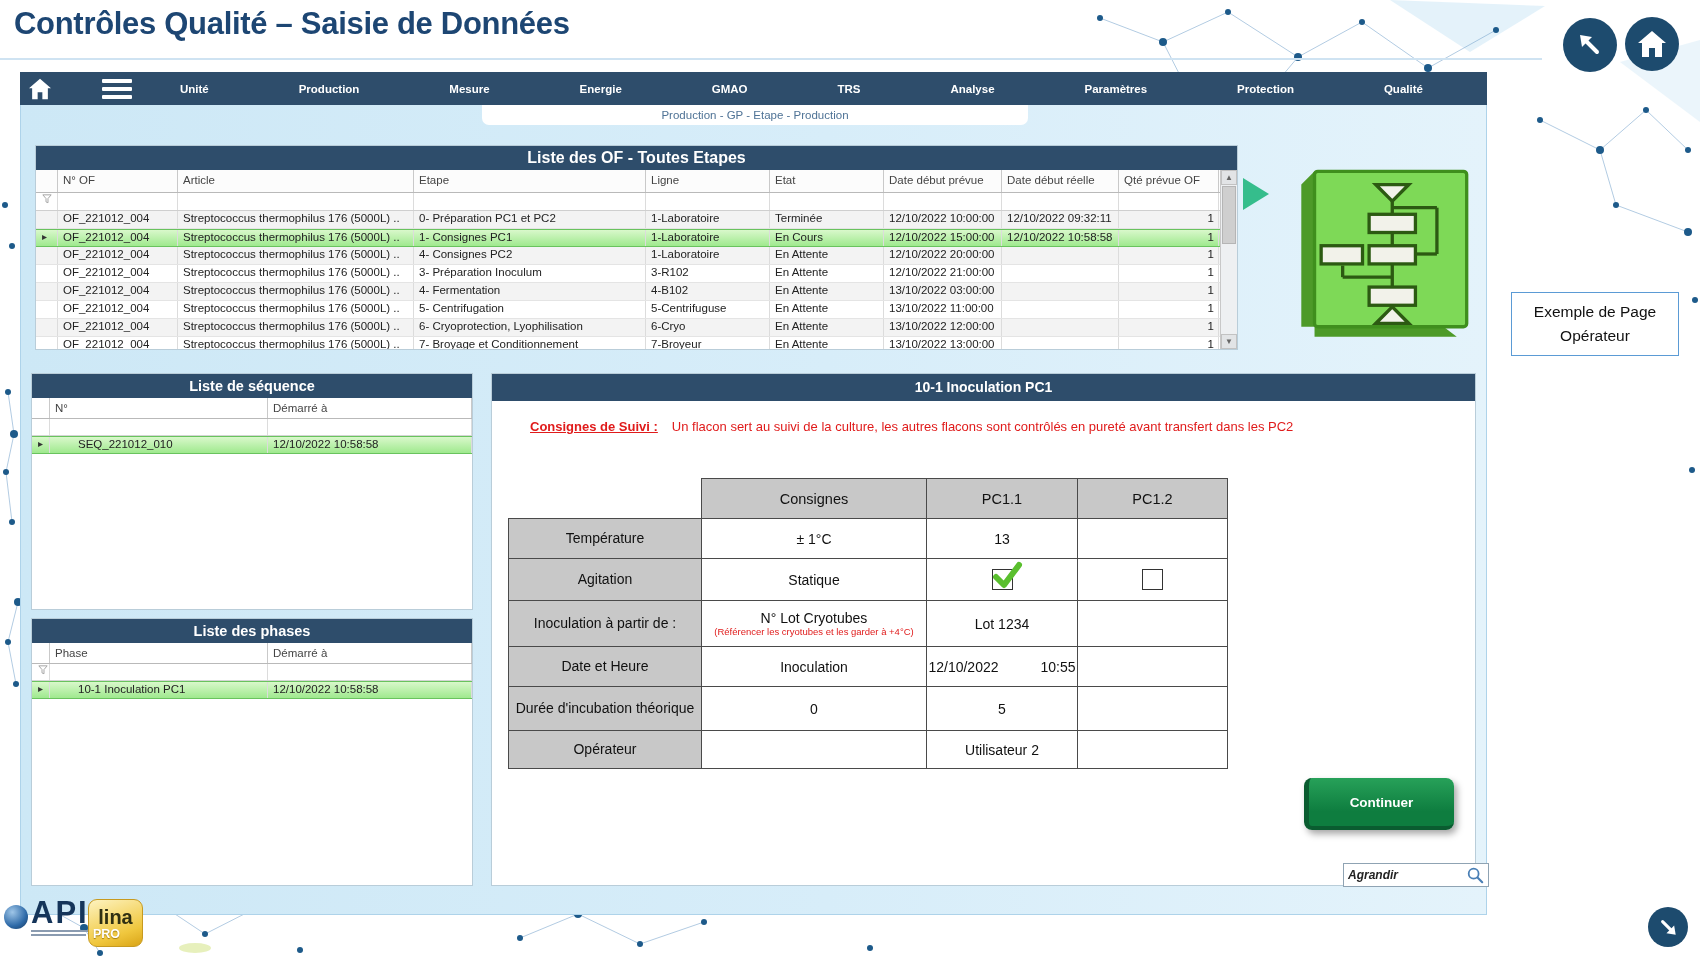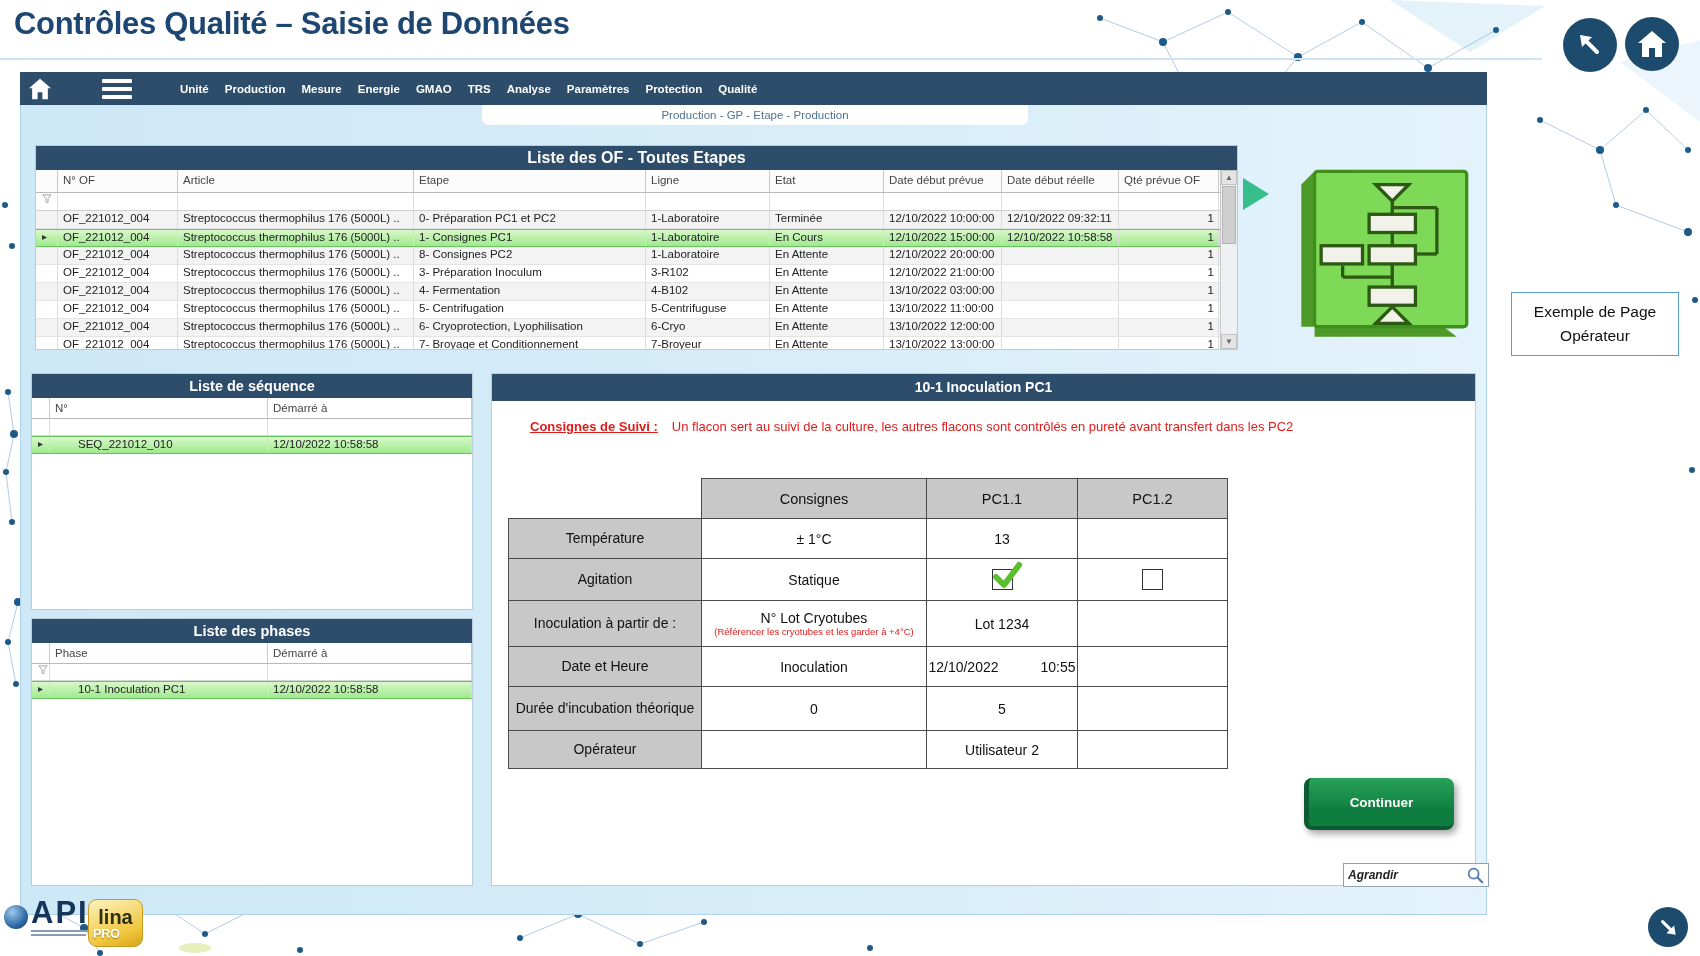--- a/index.html
+++ b/index.html
@@ -8,21 +8,21 @@
 .decor{position:absolute;left:0;top:0;z-index:1;pointer-events:none}
 .page-title{position:absolute;left:14px;top:6px;font-size:31px;font-weight:700;color:#1d4673;z-index:3;letter-spacing:-.3px}
 .title-rule{position:absolute;left:0;top:58px;width:1542px;height:2px;background:#cfe3f2;z-index:2}
 .circle-btn{position:absolute;border-radius:50%;background:#1d4b6e;z-index:5;display:flex;align-items:center;justify-content:center;cursor:pointer}
 
 .app{position:absolute;left:20px;top:72px;width:1467px;height:843px;background:linear-gradient(90deg,#cde8f6 0%,#d7edf9 55%,#e4f3fb 100%);border:1px solid #aed3ea;z-index:2}
 .nav{position:absolute;left:20px;top:72px;width:1467px;height:33px;background:#2e4d6b;display:flex;align-items:center;z-index:4}
 .nav-home{width:40px;height:33px;display:flex;align-items:center;justify-content:center;cursor:pointer}
 .nav-burger{width:30px;height:33px;margin-left:42px;display:flex;flex-direction:column;justify-content:center;gap:4px;cursor:pointer}
 .nav-burger span{display:block;height:4px;background:#fff;border-radius:1px}
-.nav-items{display:flex;flex:1;margin:0 56px 0 40px;}
+.nav-items{display:flex;flex:1;margin:0 56px 0 40px;justify-content:space-between}
 .nav-item{color:#fff;font-size:11.5px;font-weight:700;cursor:pointer;padding:4px 8px}
 .breadcrumb{position:absolute;left:482px;top:105px;width:546px;height:20px;background:#fff;border-radius:0 0 7px 7px;display:flex;align-items:center;justify-content:center;z-index:4;font-size:11.5px;color:#4f7396}
 
 .of-panel{position:absolute;left:35px;top:145px;width:1203px;height:205px;background:#fff;z-index:4;overflow:hidden;border:1px solid #b9cdd9}
 .band{background:#2e4d6b;color:#fff;font-weight:700;text-align:center}
 .of-band{height:24px;line-height:24px;font-size:16px}
 .of-row{display:flex;height:18px;border-bottom:1px solid #e4e4e4}
 .of-row.alt{background:#f3f3f3}
 .of-row.selected{background:linear-gradient(180deg,#d9f8cb,#9fe98e);border-top:1px solid #69c35e;border-bottom:1px solid #69c35e}
 .of-cell{font-size:11.5px;color:#222;padding:1px 4px 0 5px;white-space:nowrap;overflow:hidden;border-right:1px solid #dcdcdc;flex:none}
@@ -239,21 +239,21 @@
           <div class="of-cell" style="width: 124px;">1-Laboratoire</div>
           <div class="of-cell" style="width: 114px;">En Cours</div>
           <div class="of-cell" style="width: 118px;">12/10/2022 15:00:00</div>
           <div class="of-cell" style="width: 117px;">12/10/2022 10:58:58</div>
           <div class="of-cell" style="width: 100px; text-align: right;">1</div>
         </div>
         <div class="of-row alt">
           <div class="of-cell sel" style="width: 22px;"></div>
           <div class="of-cell" style="width: 120px;">OF_221012_004</div>
           <div class="of-cell" style="width: 236px;">Streptococcus thermophilus 176 (5000L) ..</div>
-          <div class="of-cell" style="width: 232px;">8- Consignes PC2</div>
+          <div class="of-cell" style="width: 232px;">4- Consignes PC2</div>
           <div class="of-cell" style="width: 124px;">1-Laboratoire</div>
           <div class="of-cell" style="width: 114px;">En Attente</div>
           <div class="of-cell" style="width: 118px;">12/10/2022 20:00:00</div>
           <div class="of-cell" style="width: 117px;"></div>
           <div class="of-cell" style="width: 100px; text-align: right;">1</div>
         </div>
         <div class="of-row">
           <div class="of-cell sel" style="width: 22px;"></div>
           <div class="of-cell" style="width: 120px;">OF_221012_004</div>
           <div class="of-cell" style="width: 236px;">Streptococcus thermophilus 176 (5000L) ..</div>

